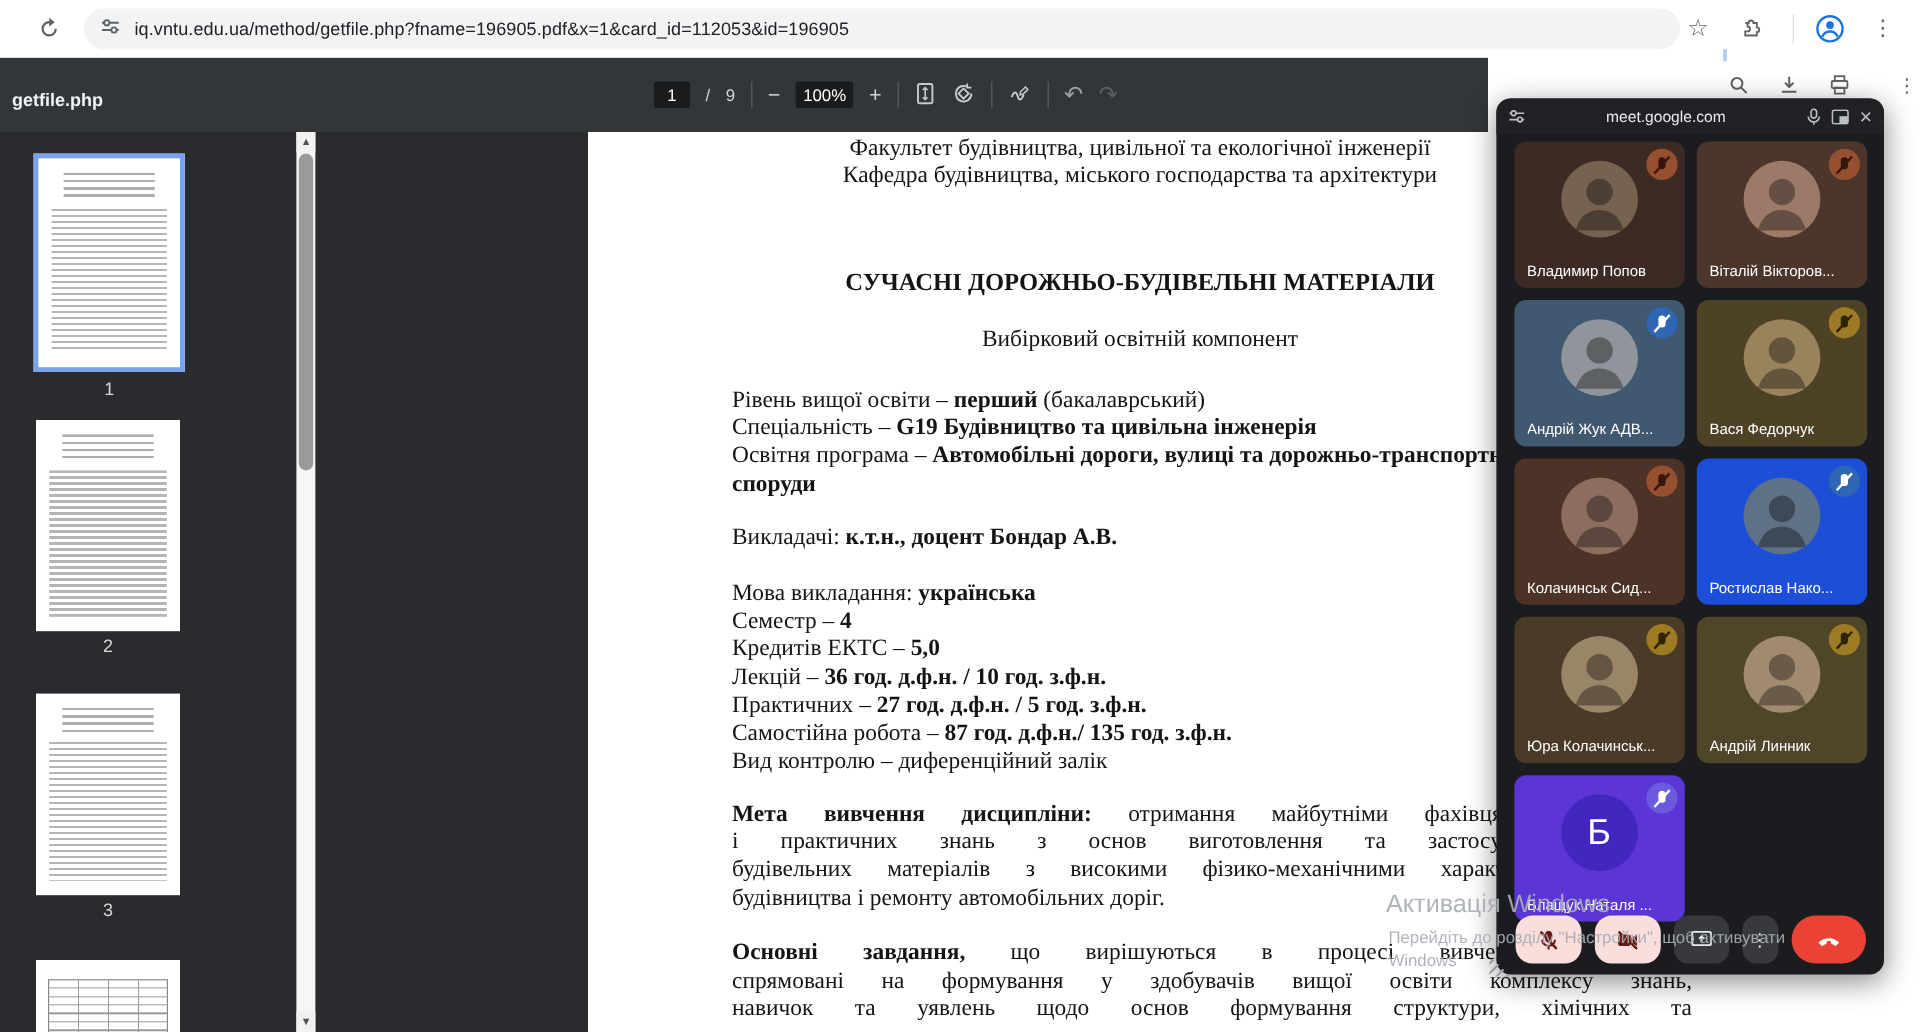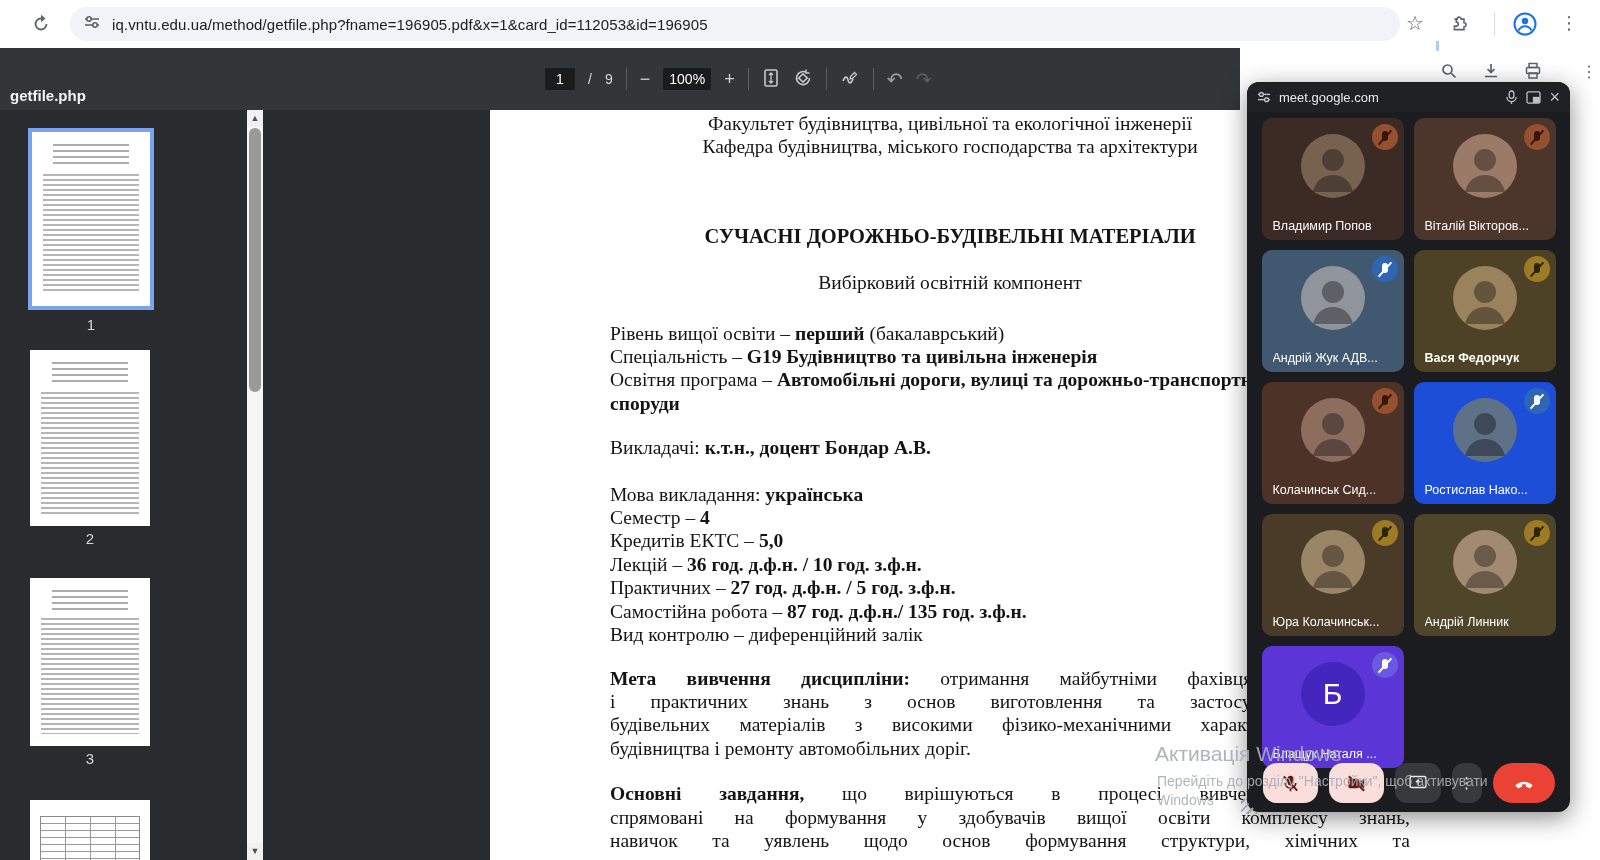--- a/index.html
+++ b/index.html
@@ -16,21 +16,21 @@
   .urltext { margin-left:12px; font-size:15px; color:#202124; letter-spacing:.1px; }
   .star { position:absolute; left:1406px; top:11px; font-size:20px; color:#5f6368; }
   .ext { position:absolute; left:1450px; top:13px; }
   .tsep { position:absolute; left:1494px; top:12px; width:1px; height:24px; background:#dadce0; }
   .profile { position:absolute; left:1512px; top:11px; }
   .menu3 { position:absolute; left:1560px; top:12px; font-size:18px; color:#5f6368; }
   .caret { position:absolute; left:1436px; top:41px; width:3px; height:10px; background:#aecbfa; z-index:6; }
 
   
   .pdfbar { position:absolute; left:0; top:48px; width:1240px; height:62px; background:#323639; z-index:4; }
-  .pdftitle { position:absolute; left:10px; top:16px; height:62px; display:flex; align-items:center;
+  .pdftitle { position:absolute; left:10px; top:4px; height:62px; display:flex; align-items:center;
     color:#f1f3f4; font-size:15px; font-weight:700; }
   .pdfctr { position:absolute; left:545px; top:0; height:62px; display:flex; align-items:center; gap:13px;
     color:#d5d7d9; font-size:14px; }
   .dbox { background:#191b1c; color:#fff; border-radius:2px; text-align:center; padding:3px 0; }
   .pgbox { width:30px; }
   .zmbox { width:48px; }
   .vsep { width:1px; height:22px; background:#5c5f62; }
   .tbtn { font-size:18px; color:#cfd1d3; }
   .gly { color:#c7c9cb; }
   .undo { font-size:19px; color:#9aa0a6; }
@@ -80,21 +80,21 @@
   .wmark { position:absolute; z-index:40; color:#a9aeb6; opacity:.92; pointer-events:none;
     font-family:"Liberation Sans", sans-serif; }
   .wm1 { left:1155px; top:742px; font-size:21px; }
   .wm2 { left:1157px; top:773px; font-size:14px; width:420px; }
   .wm3 { left:1157px; top:792px; font-size:14px; }
 
   
   .meet { position:absolute; left:1247px; top:82px; width:323px; height:730px; background:#1b1c1f;
     border-radius:12px; box-shadow:0 6px 24px rgba(0,0,0,.45); z-index:20; }
   .mhead { position:absolute; left:0; top:0; width:323px; height:30px; background:#202124;
-    border-radius:12px 12px 0 0; display:flex; align-items:center; padding:0 10px; gap:8px; }
+    border-radius:12px 12px 0 0; display:flex; align-items:center; padding:0 10px; gap:8px;text-align:center; }
   .morigin { flex:1; color:#e8eaed; font-size:13px; }
   .mico { color:#bdc1c6; display:flex; align-items:center; }
   .mclose { color:#bdc1c6; font-size:18px; line-height:18px; }
   .tiles { position:absolute; left:0; top:36px; width:323px; display:grid;
     grid-template-columns:142px 142px; grid-auto-rows:122px; gap:10px; justify-content:center; }
   .tile { position:relative; border-radius:10px; overflow:hidden; }
   .tname { position:absolute; left:11px; bottom:7px; right:8px; color:#fff; font-size:12.5px;
     white-space:nowrap; overflow:hidden; }
   .badge { position:absolute; top:6px; right:6px; width:26px; height:26px; border-radius:50%;
     display:flex; align-items:center; justify-content:center; }
@@ -347,21 +347,21 @@
               <circle cx="32" cy="26" r="11" fill="rgba(0,0,0,.35)"></circle>
               <path d="M12 58c3-12 11-17 20-17s17 5 20 17z" fill="rgba(0,0,0,.35)"></path>
             </svg>
         </div>
         <div class="badge" style="background: rgb(47, 102, 179);">
             <span class="mslash" style="color: rgb(255, 255, 255);"></span>
           </div>
         <div class="tname">Андрій Жук АДВ...</div>
       </div>
 
-      <div class="tile" style="background: rgb(78, 66, 38); font-weight: bold;">
+      <div class="tile" style="background: rgb(78, 66, 38);">
         <div class="avatar" style="background: rgb(153, 130, 92);">
           <svg width="64" height="64" viewBox="0 0 64 64">
               <circle cx="32" cy="26" r="11" fill="rgba(0,0,0,.35)"></circle>
               <path d="M12 58c3-12 11-17 20-17s17 5 20 17z" fill="rgba(0,0,0,.35)"></path>
             </svg>
         </div>
         <div class="badge" style="background: rgb(156, 123, 36);">
             <span class="mslash" style="color: rgb(46, 36, 8);"></span>
           </div>
         <div class="tname">Вася Федорчук</div>

